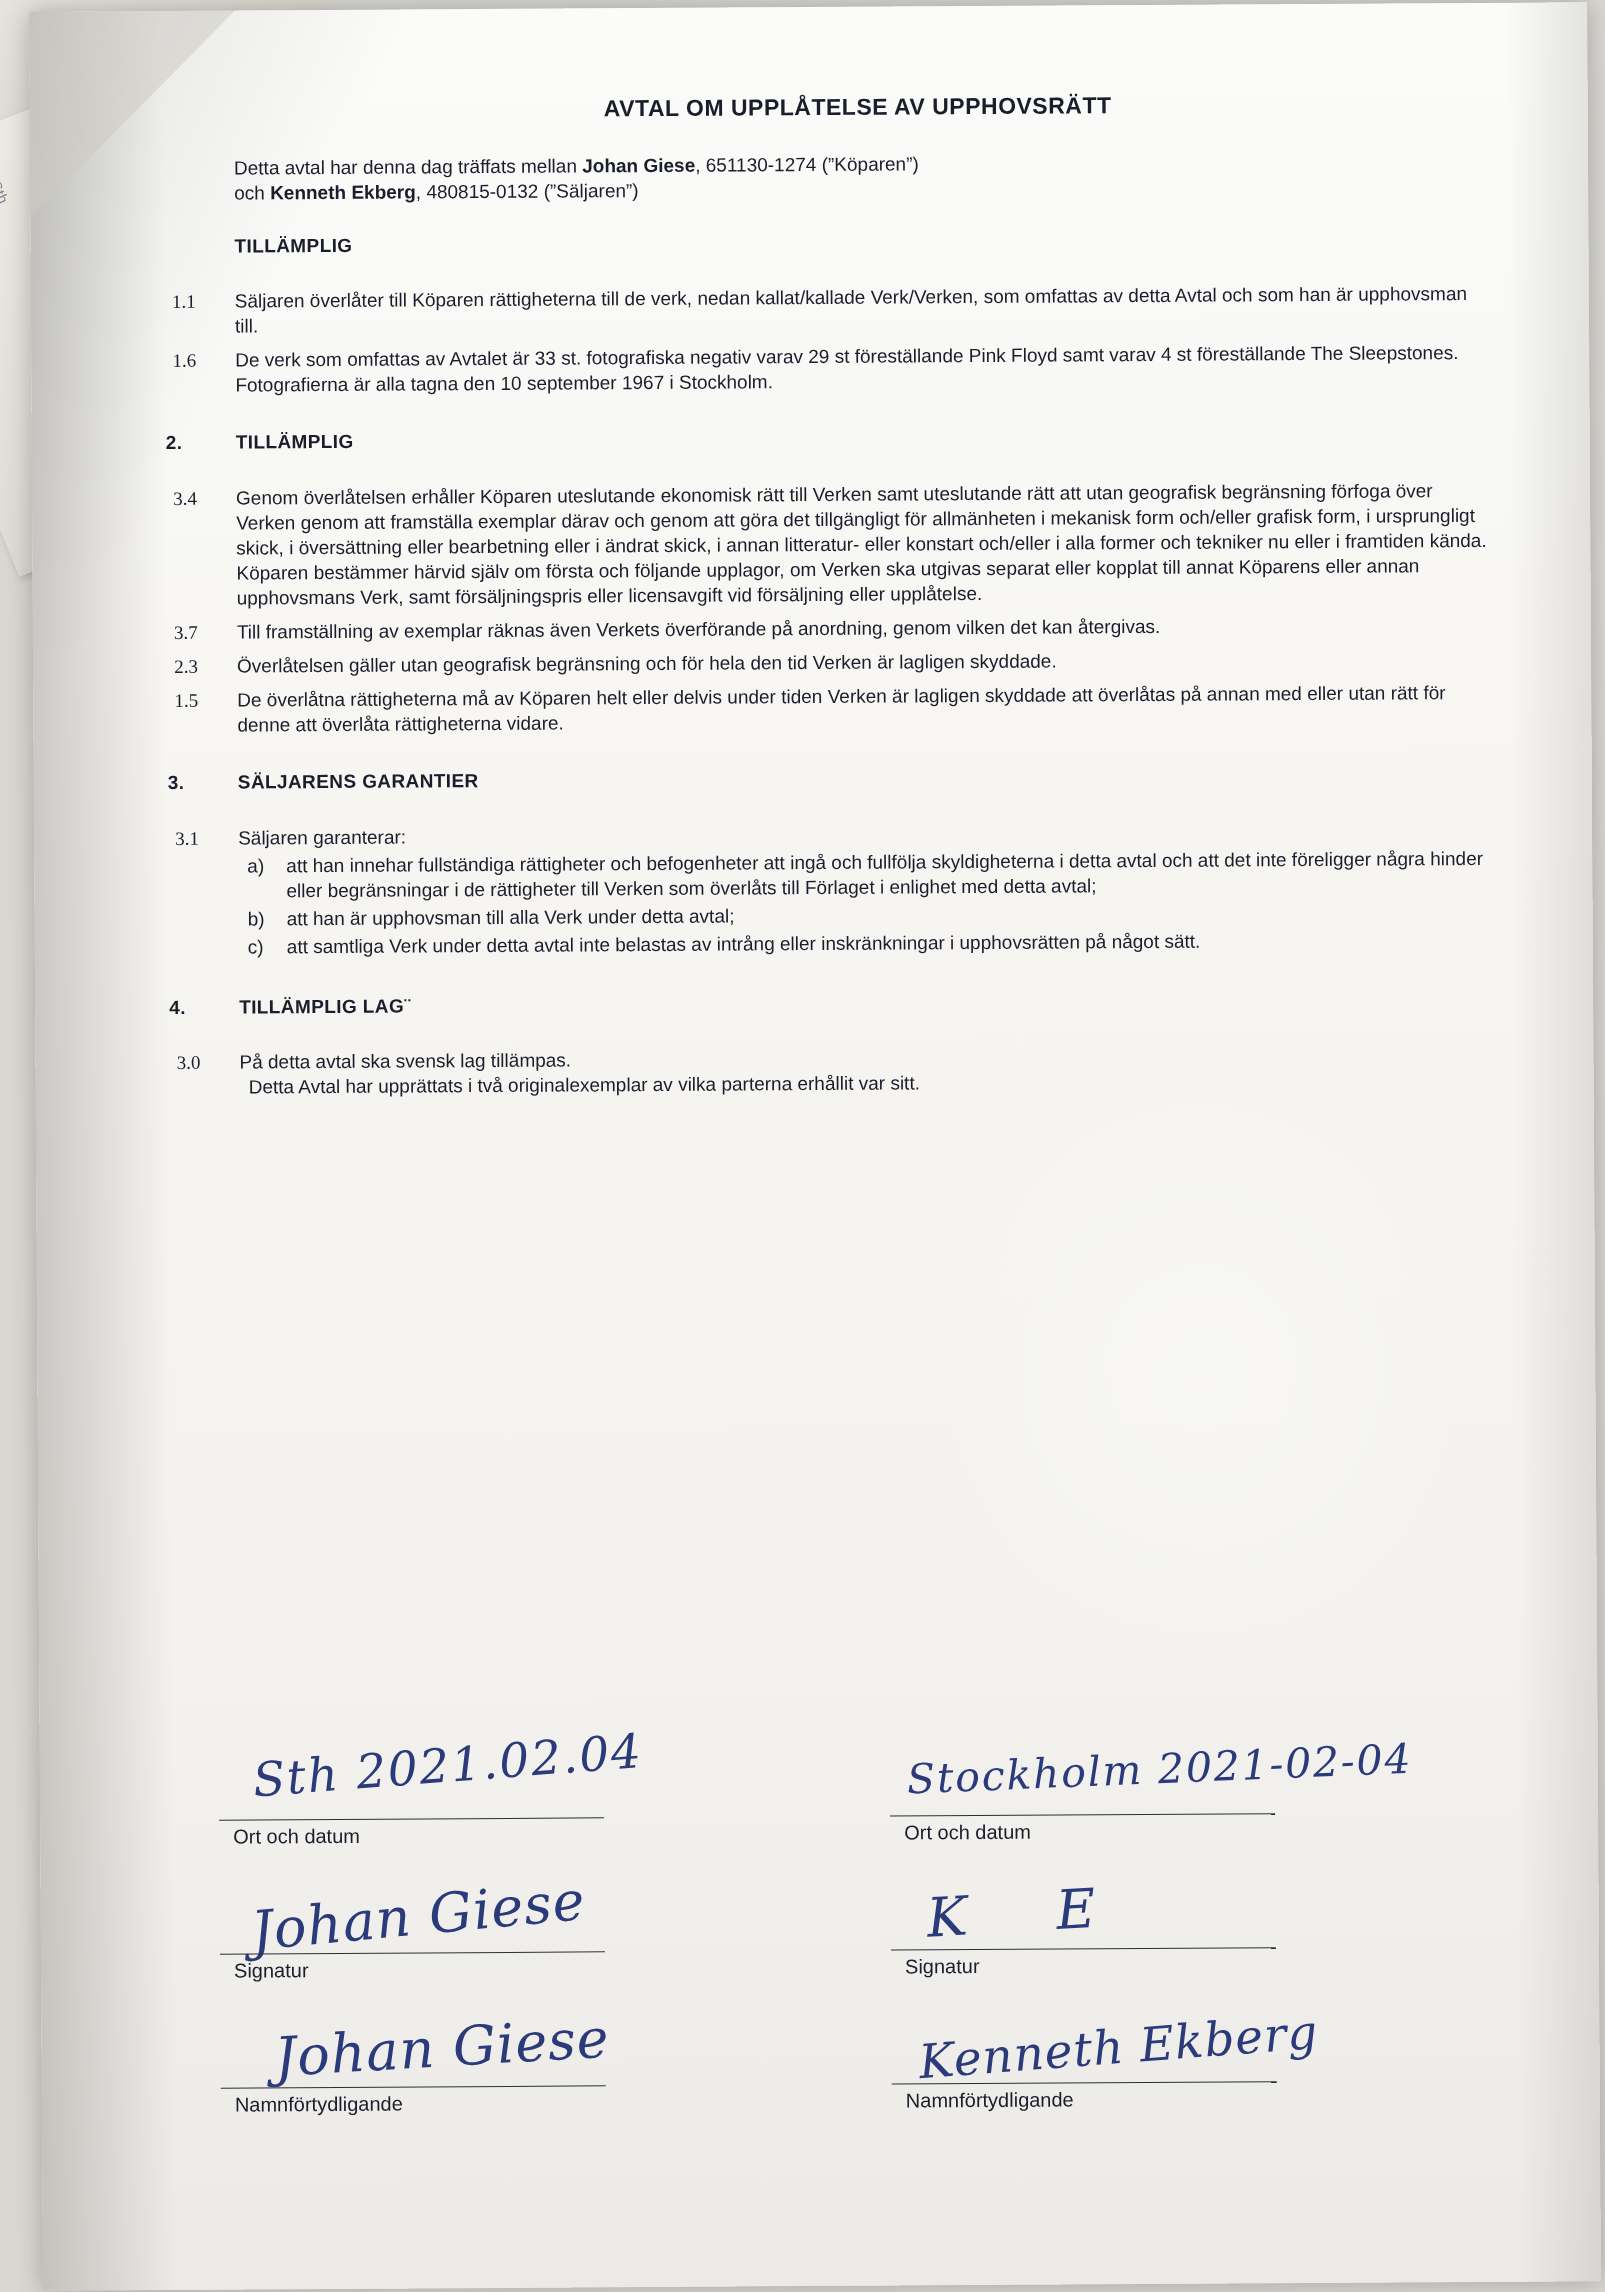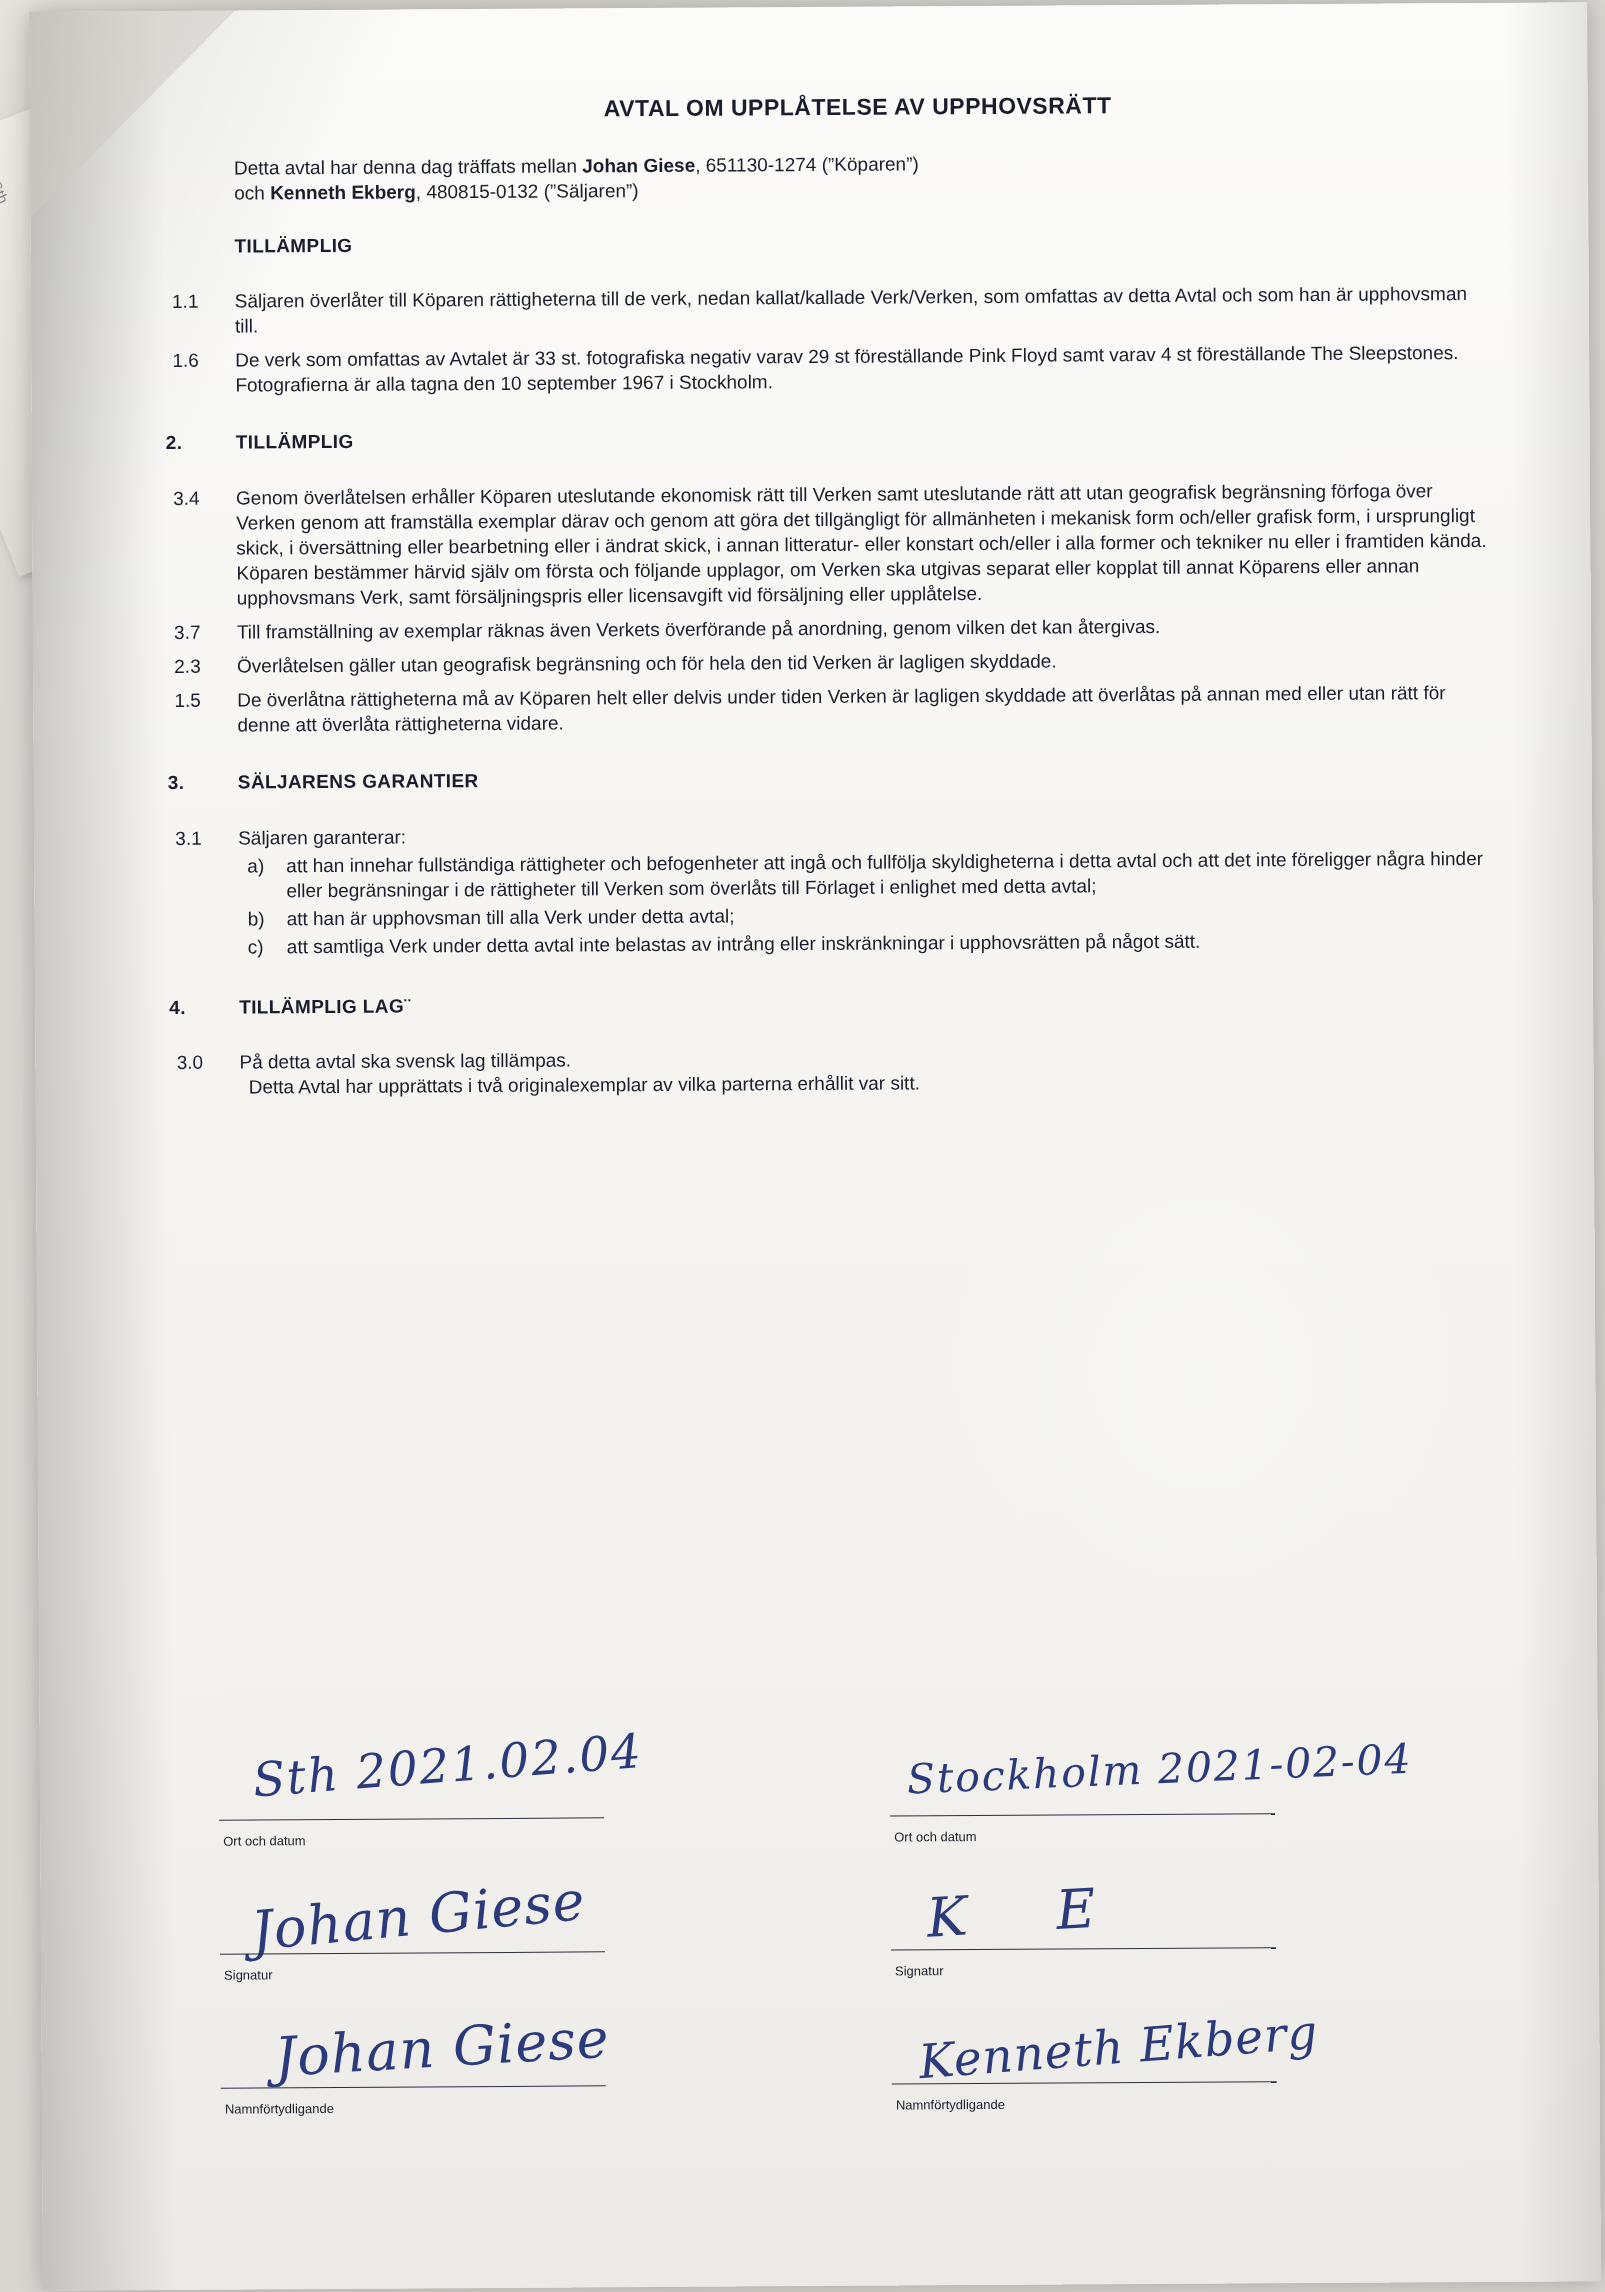--- a/index.html
+++ b/index.html
@@ -114,20 +114,21 @@
   }
   .sect-head .num.blank { width: 70px; }
   .clause {
     display: flex;
     margin: 0 0 9px 0;
   }
   .clause .cnum {
     flex: 0 0 70px;
     padding-left: 7.2px;
     box-sizing: border-box;
+    font-family: Liberation Serif, serif;
   }
   .clause .ctext {
     flex: 1 1 auto;
   }
   .gap-sm { height: 14.3px; }
   .gap-md { height: 23px; }
   .sublist {
     margin: 3.6px 0 0 0;
   }
   .sub-item {
@@ -160,23 +161,23 @@
   .sig-field { position: relative; height: 134px; }
   .sig-line {
     position: absolute;
     left: 0;
     bottom: 30px;
     width: 385px;
     border-bottom: 1.8px solid #2b2f3d;
   }
   .sig-label {
     position: absolute;
-    left: 4px;
+    left: 14px;
     bottom: 1.8px;
-    font-size: 13px;
+    font-size: 20px;
   }
   .ink {
     position: absolute;
     color: #2a3a7a;
     font-family: "DejaVu Serif", serif;
     font-style: italic;
     white-space: nowrap;
     pointer-events: none;
   }
   .ink.handwrite {

